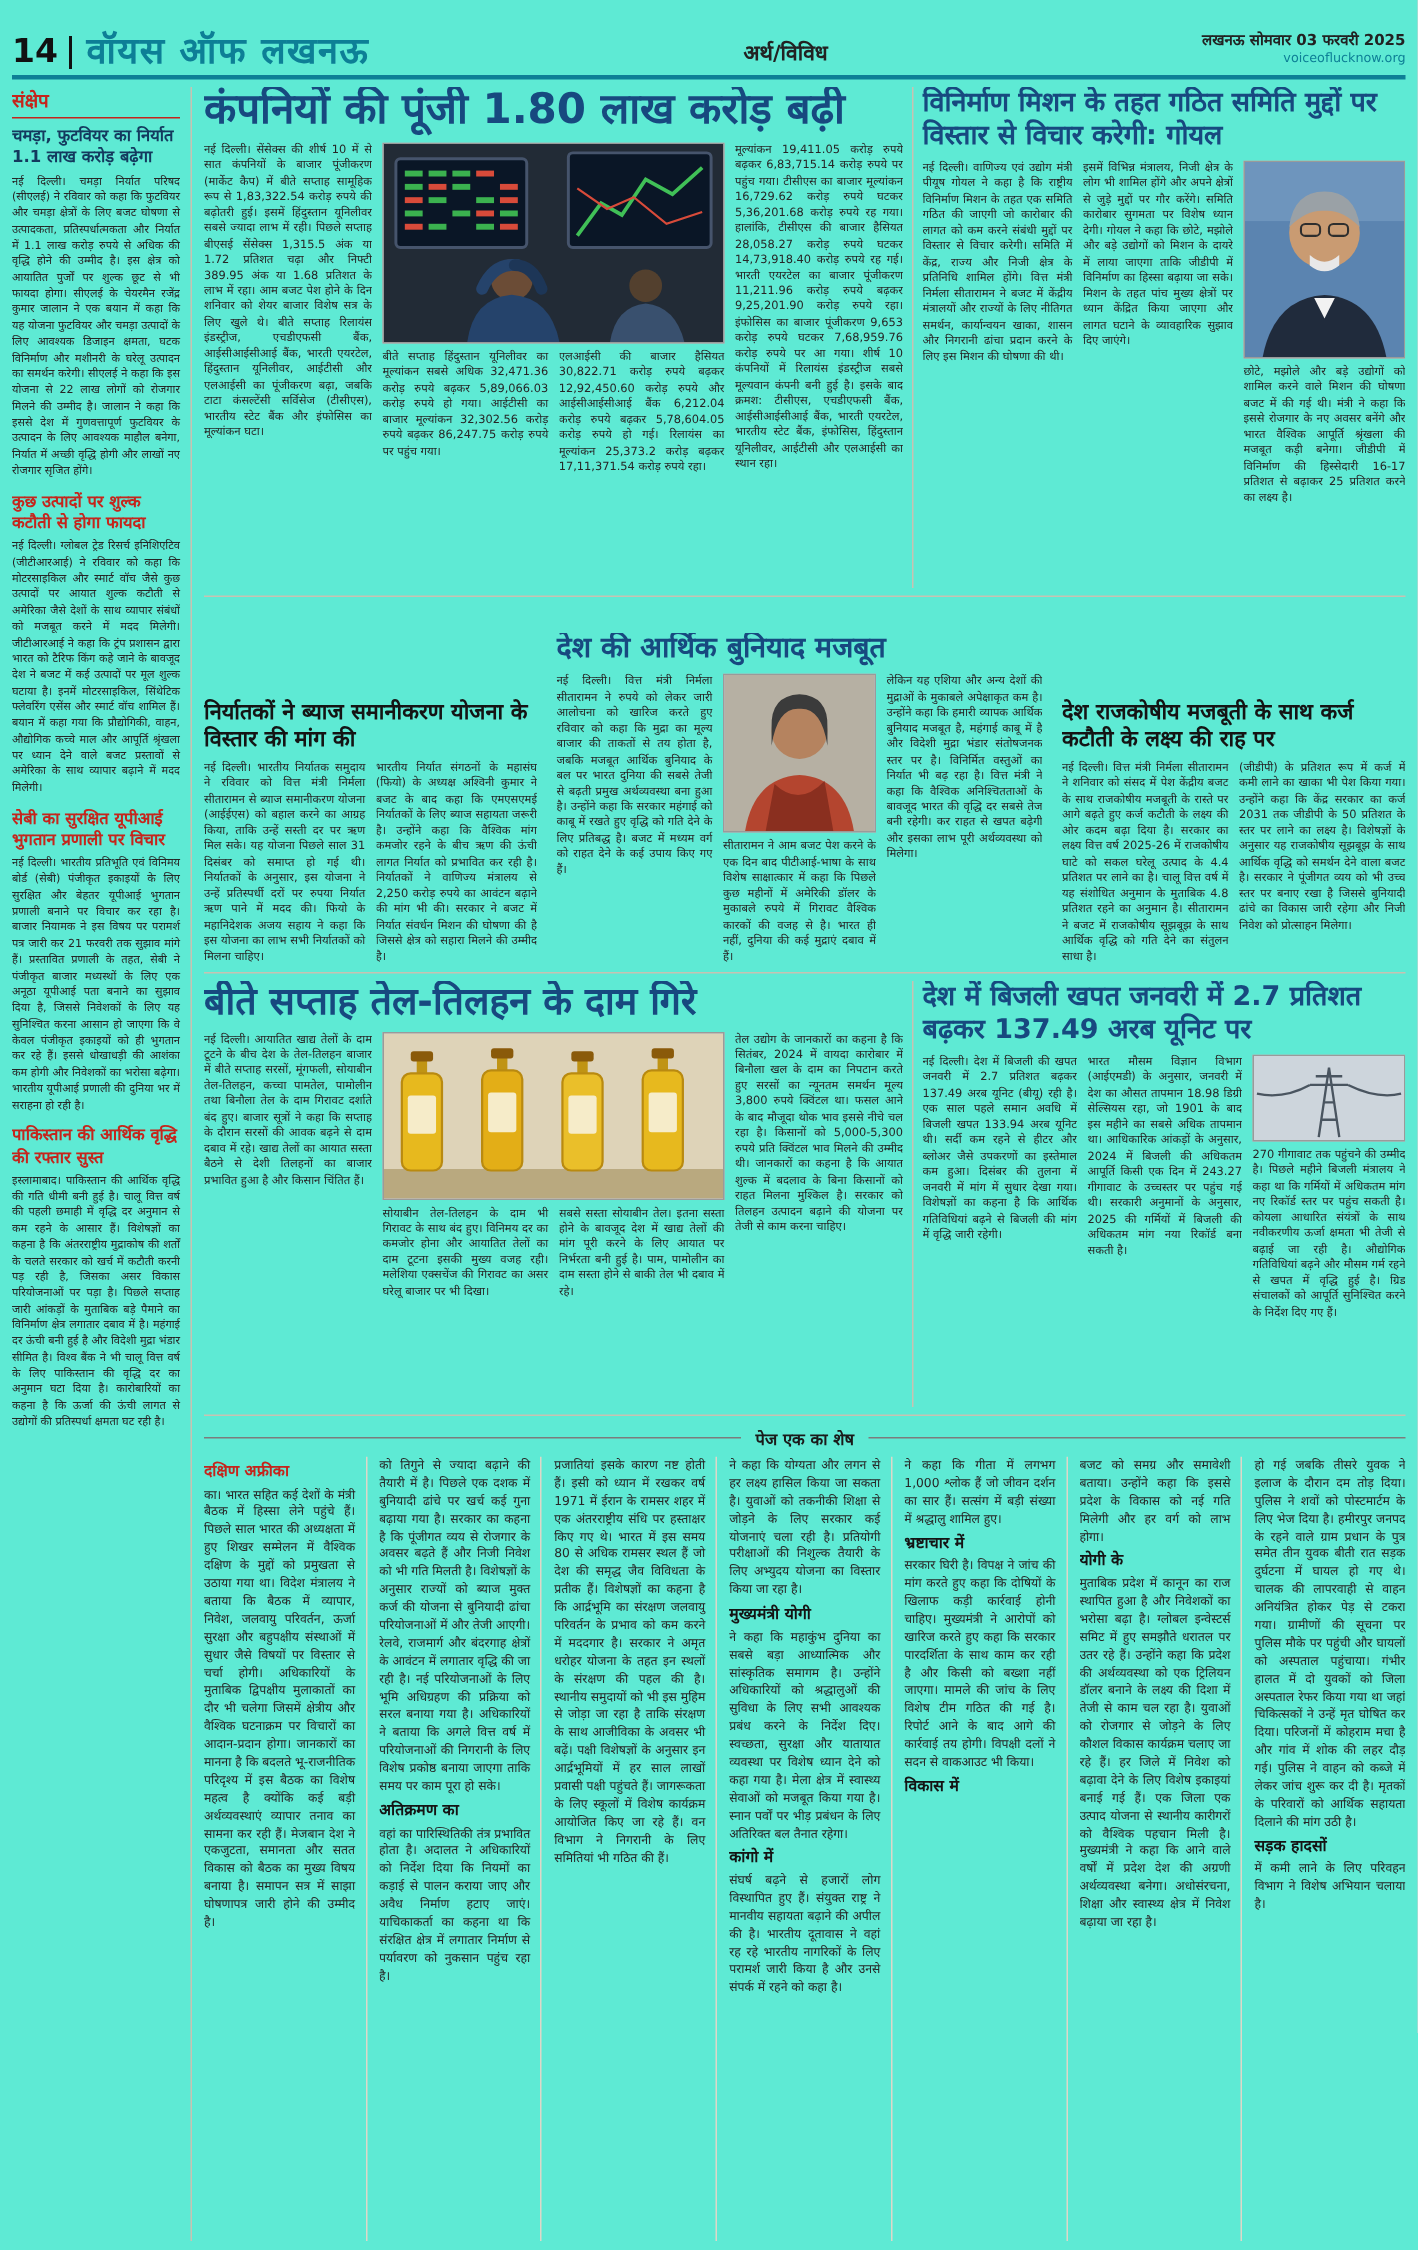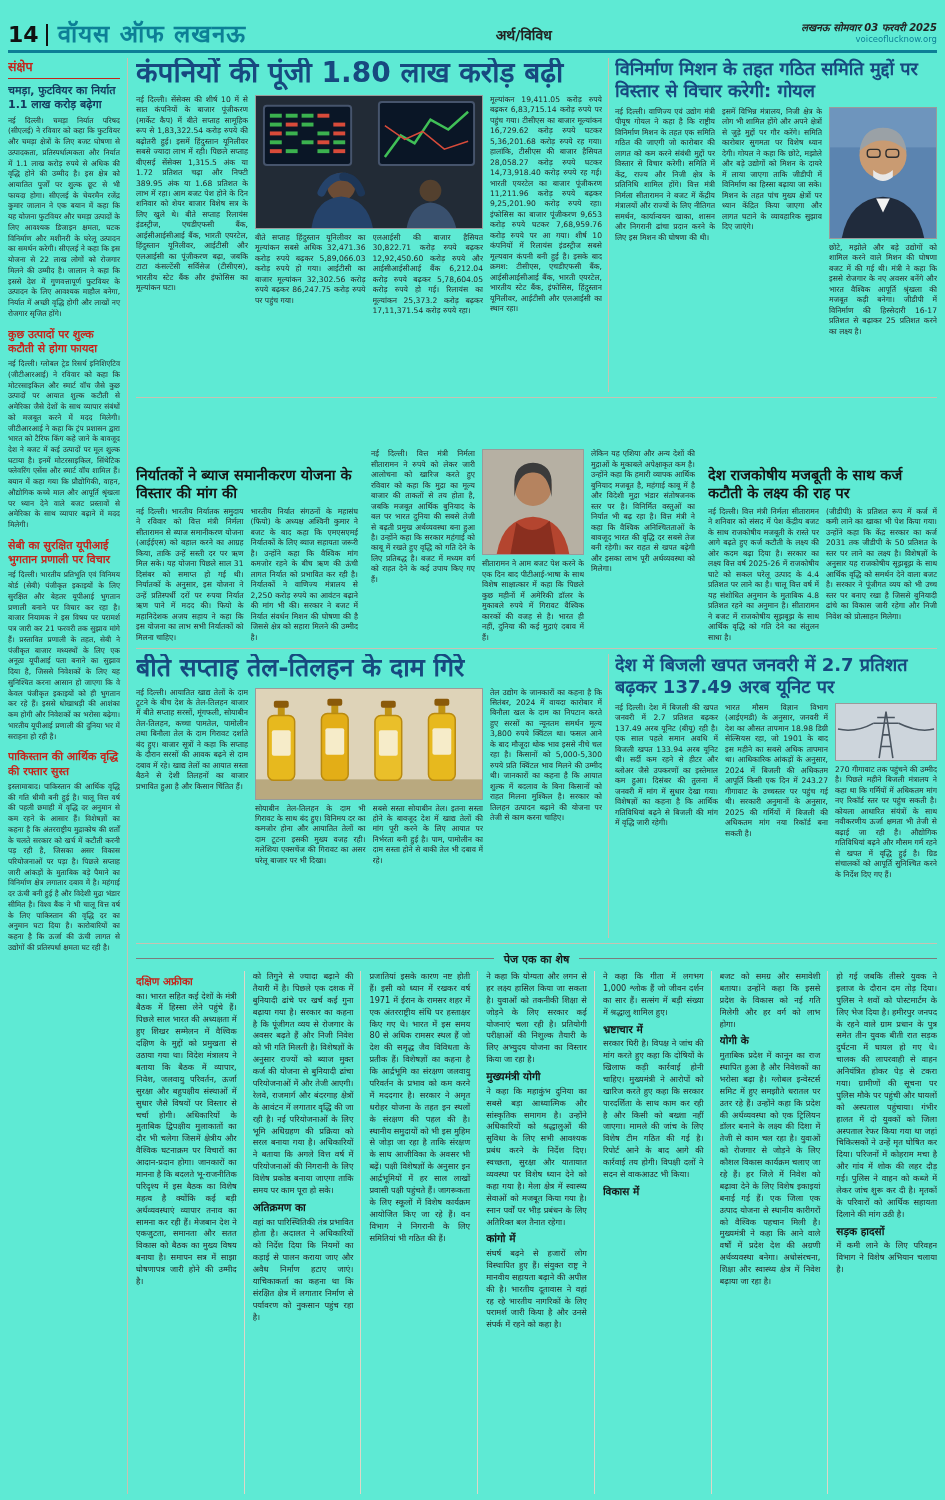--- a/index.html
+++ b/index.html
@@ -6,21 +6,21 @@
   .page{position:relative;width:945px;height:1500px;background:#5eead4;overflow:hidden;
         font-family:"DejaVu Sans","Liberation Sans",sans-serif;color:#1d1d1d;margin:0 auto;}
   .inner{position:absolute;left:8px;top:6px;right:8px;bottom:6px;display:flex;flex-direction:column;}
 
   
   .hdr{display:flex;align-items:flex-end;gap:10px;height:40px;border-bottom:3px solid #0d7f96;padding-bottom:4px;}
   .pageno{font-size:22px;font-weight:bold;color:#111;border-right:2.5px solid #111;padding-right:7px;line-height:1;}
   .masthead{font-size:24px;font-weight:bold;color:#0d7f96;letter-spacing:1px;line-height:1;}
   .hdr-center{flex:1;text-align:center;font-size:14px;font-weight:bold;color:#222;padding-bottom:2px;}
   .hdr-right{text-align:right;line-height:1.25;padding-bottom:1px;}
-  .dateline{font-size:10px;font-weight:bold;color:#222;font-style:italic;}
+  .dateline{font-size:10px;font-weight:bold;color:#222;}
   .website{font-size:8.5px;color:#0d7f96;}
 
   
   .content{flex:1;display:flex;gap:8px;padding-top:5px;min-height:0;}
   .sidebar{width:112px;flex:none;border-right:1px solid #c8c2b2;padding-right:7px;overflow:hidden;}
   .main{flex:1;display:flex;flex-direction:column;min-width:0;}
 
   
   .sb-label{font-size:12.5px;font-weight:bold;color:#c5251c;border-bottom:1.5px solid #c5251c;padding-bottom:3px;margin-bottom:5px;}
   .sb-item{margin-bottom:8px;}
@@ -188,20 +188,21 @@
             <h3 class="headline-md">निर्यातकों ने ब्याज समानीकरण योजना के विस्तार की मांग की</h3>
             <div class="cols">
               <div class="col">नई दिल्ली। भारतीय निर्यातक समुदाय ने रविवार को वित्त मंत्री निर्मला सीतारामन से ब्याज समानीकरण योजना (आईईएस) को बहाल करने का आग्रह किया, ताकि उन्हें सस्ती दर पर ऋण मिल सके। यह योजना पिछले साल 31 दिसंबर को समाप्त हो गई थी। निर्यातकों के अनुसार, इस योजना ने उन्हें प्रतिस्पर्धी दरों पर रुपया निर्यात ऋण पाने में मदद की। फियो के महानिदेशक अजय सहाय ने कहा कि इस योजना का लाभ सभी निर्यातकों को मिलना चाहिए।</div>
               <div class="col">भारतीय निर्यात संगठनों के महासंघ (फियो) के अध्यक्ष अश्विनी कुमार ने बजट के बाद कहा कि एमएसएमई निर्यातकों के लिए ब्याज सहायता जरूरी है। उन्होंने कहा कि वैश्विक मांग कमजोर रहने के बीच ऋण की ऊंची लागत निर्यात को प्रभावित कर रही है। निर्यातकों ने वाणिज्य मंत्रालय से 2,250 करोड़ रुपये का आवंटन बढ़ाने की मांग भी की। सरकार ने बजट में निर्यात संवर्धन मिशन की घोषणा की है जिससे क्षेत्र को सहारा मिलने की उम्मीद है।</div>
             </div>
           </article>
 
           <div class="vrule"></div>
 
           <article style="width:324px;flex:none;">
+            <h2 class="headline-eco">देश की आर्थिक बुनियाद मजबूत</h2>
             <div class="cols">
               <div class="col">नई दिल्ली। वित्त मंत्री निर्मला सीतारामन ने रुपये को लेकर जारी आलोचना को खारिज करते हुए रविवार को कहा कि मुद्रा का मूल्य बाजार की ताकतों से तय होता है, जबकि मजबूत आर्थिक बुनियाद के बल पर भारत दुनिया की सबसे तेजी से बढ़ती प्रमुख अर्थव्यवस्था बना हुआ है। उन्होंने कहा कि सरकार महंगाई को काबू में रखते हुए वृद्धि को गति देने के लिए प्रतिबद्ध है। बजट में मध्यम वर्ग को राहत देने के कई उपाय किए गए हैं।</div>
               <div class="midstack" style="width:102px;">
                 <svg class="photo" width="102" height="106" viewBox="0 0 102 106" preserveAspectRatio="none" role="img">
                   <rect width="102" height="106" fill="#b6b0a3"></rect>
                   <circle cx="51" cy="38" r="19" fill="#b5835f"></circle>
                   <path d="M32 36 Q31 14 51 13 Q71 14 70 36 L70 48 Q66 22 51 23 Q36 22 32 48 Z" fill="#3b3b3b"></path>
                   <path d="M14 106 Q20 70 51 68 Q82 70 88 106 Z" fill="#b4452f"></path>
                   <path d="M34 74 Q51 90 68 72 L74 106 L28 106 Z" fill="#8a2f1f"></path>
                 </svg>

